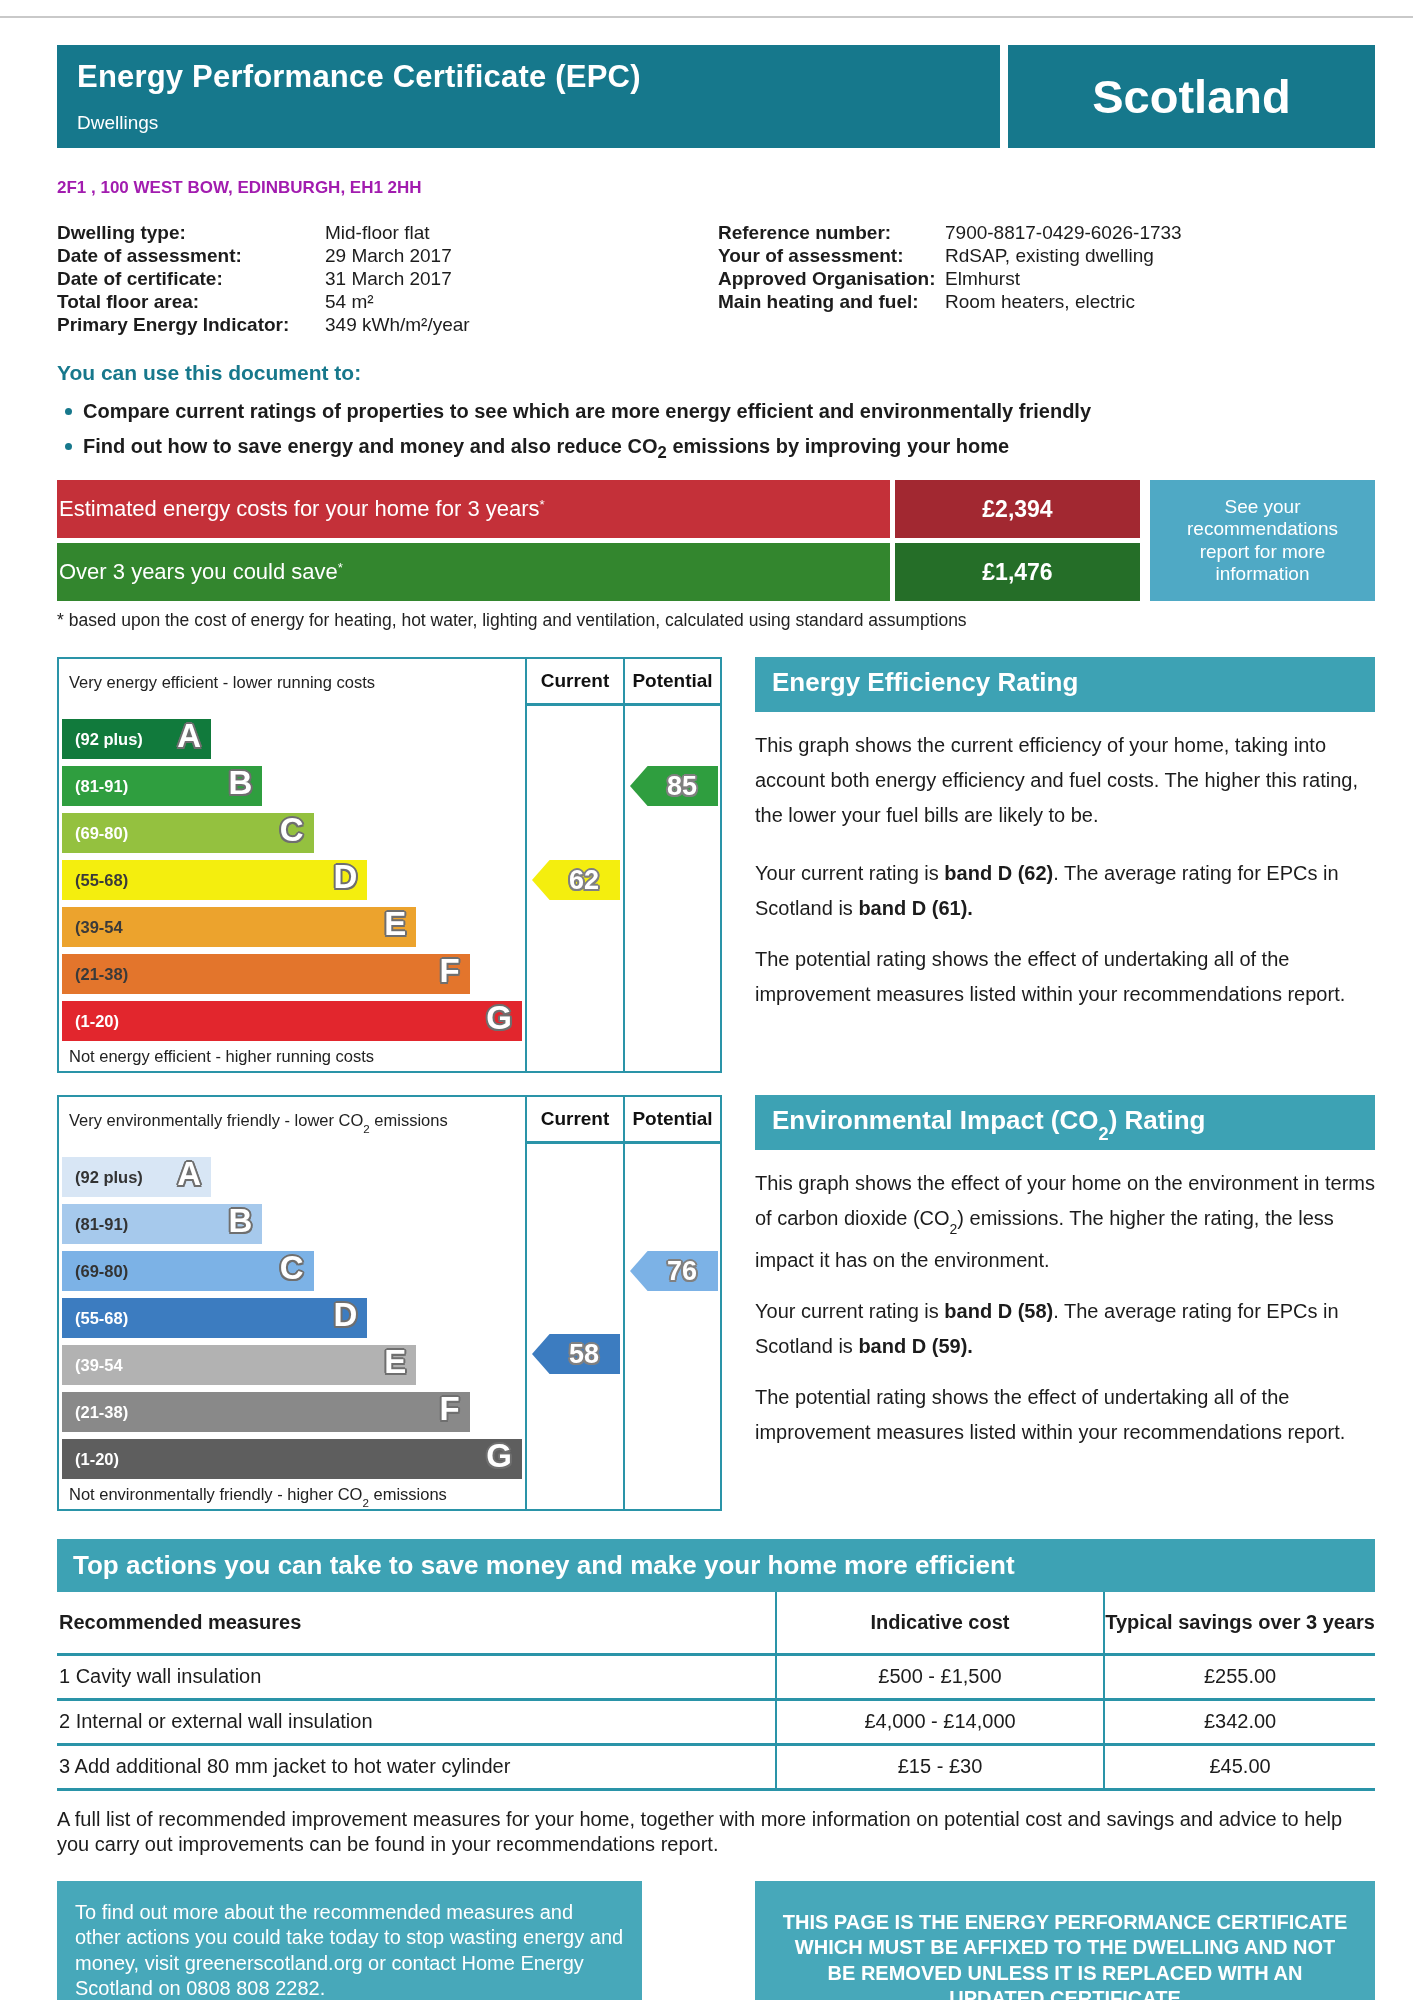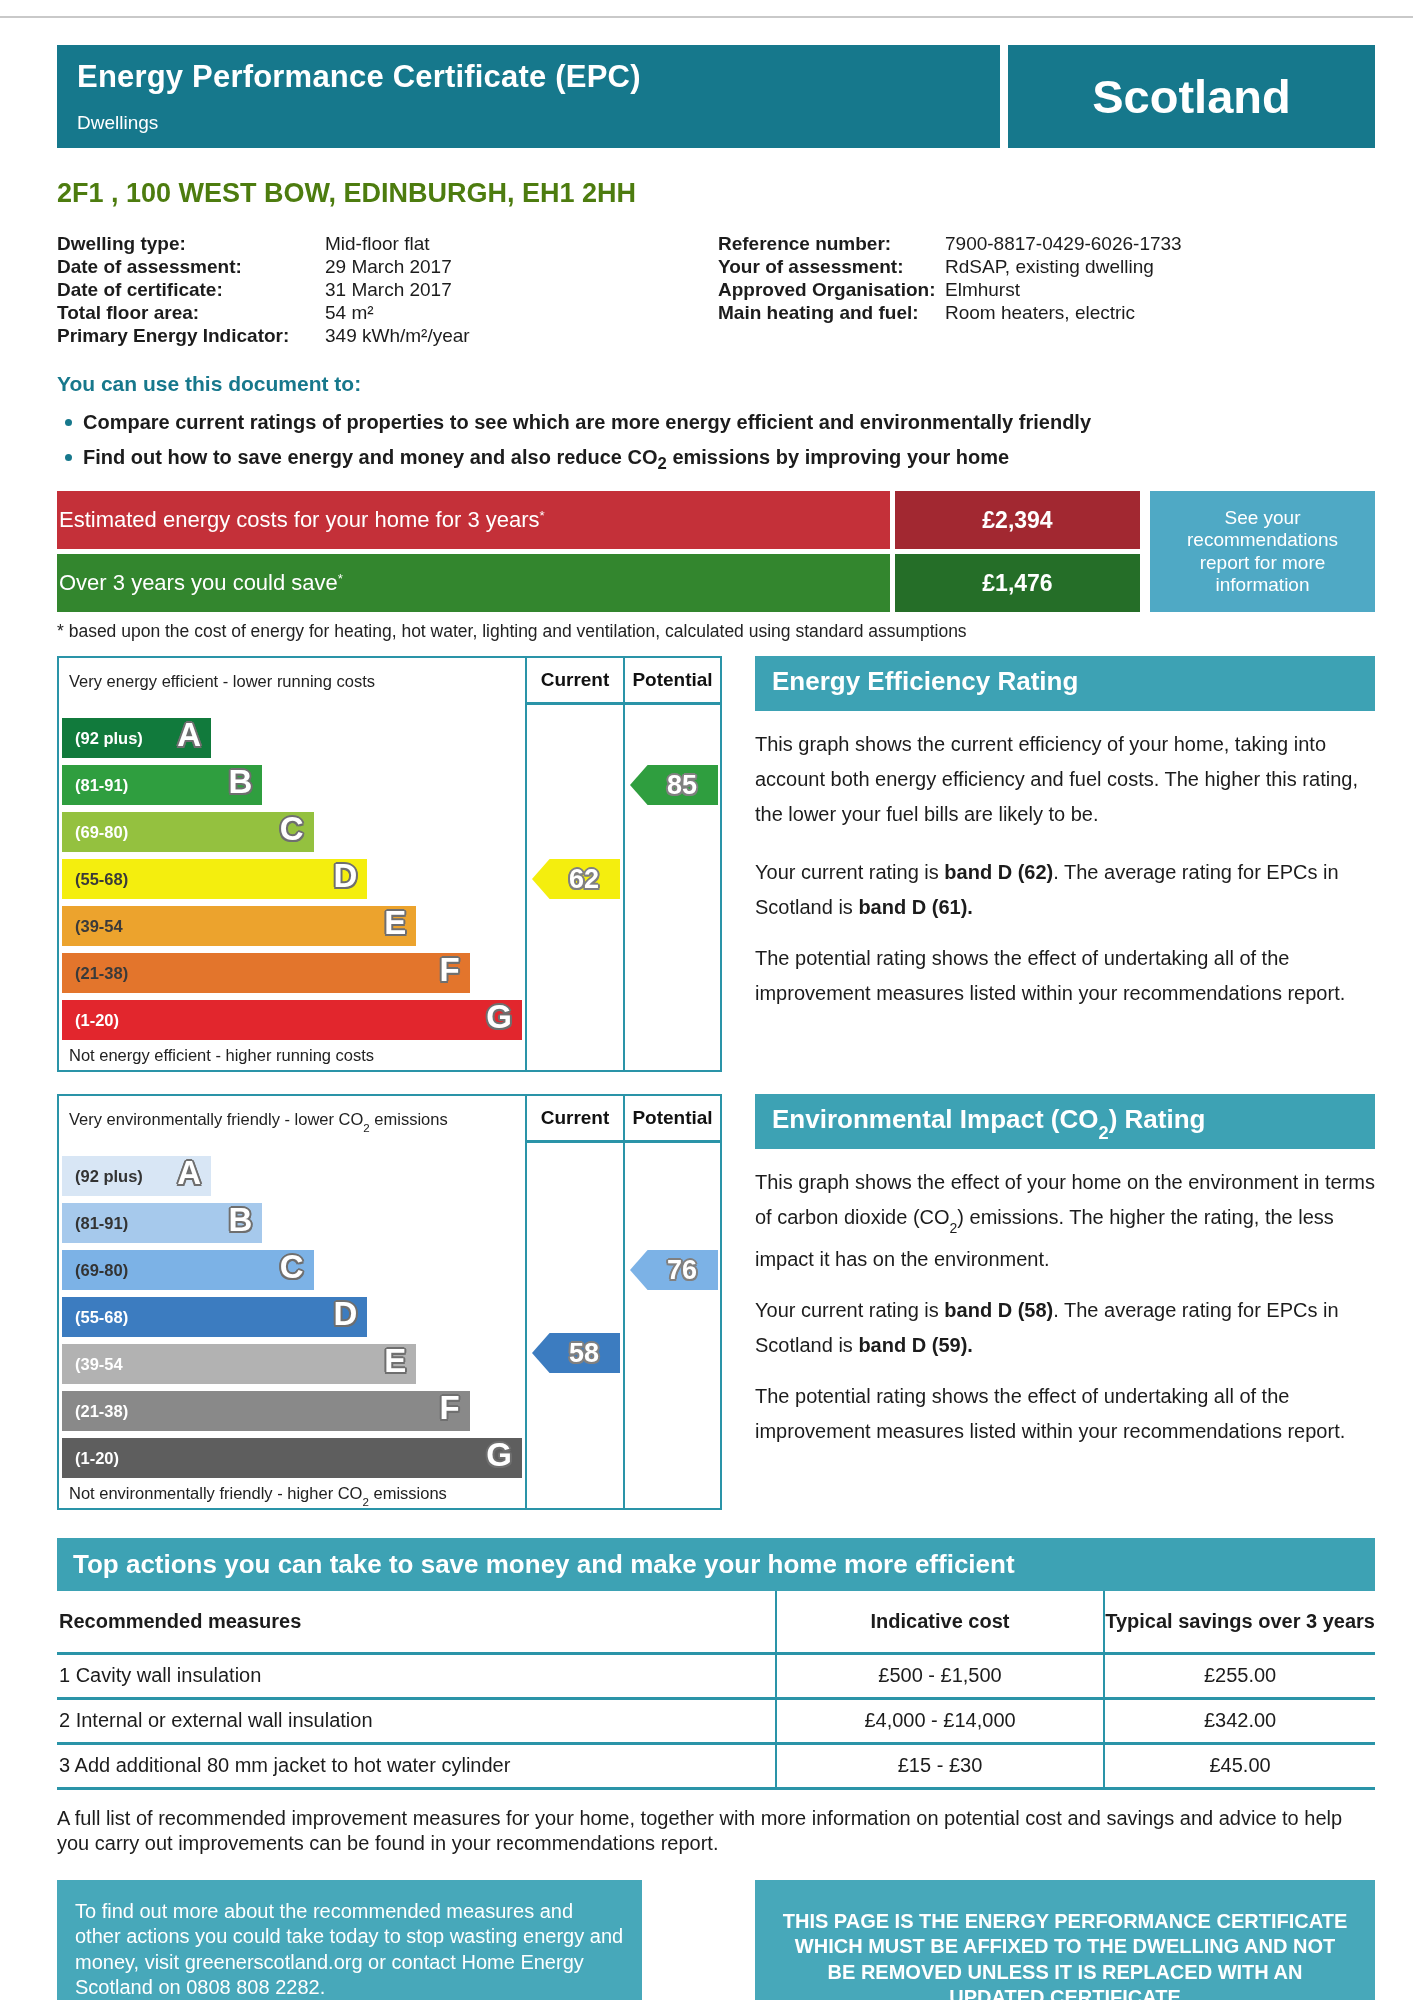--- a/index.html
+++ b/index.html
@@ -16,21 +16,21 @@
 
   
   .header{display:flex; margin-top:19px; height:103px; gap:8px;}
   .header-main{flex:0 0 943px; background:var(--header-teal); color:#fff; padding:14px 0 0 20px;}
   .header-title{font-size:31px; font-weight:bold; letter-spacing:.2px;}
   .header-subtitle{font-size:19px; margin-top:17px;}
   .header-region{flex:1; background:var(--header-teal); color:#fff; font-size:47px; font-weight:bold;
                  display:flex; align-items:center; justify-content:center;}
 
   
-  .address{margin-top:30px; font-size:27px; font-weight:bold; color:#4d7c0f;}
+  .address{margin-top:30px; font-size:17px; font-weight:bold; color:#a21caf;}
   .details{display:flex; margin-top:23px; font-size:19px; line-height:23px;}
   .details-col.left{width:661px;}
   .details-col .detail-row{display:flex;}
   .details-col.left .detail-label{width:268px;}
   .details-col.right .detail-label{width:227px;}
   .detail-label{font-weight:bold;}
 
   
   .usage-heading{margin-top:25px; color:var(--text-teal); font-size:21px; font-weight:bold;}
   .usage-list{margin-top:12px; list-style:none;}
@@ -47,21 +47,21 @@
   .cost-row.estimated .cost-value{background:var(--cost-red-dark);}
   .cost-row.save .cost-label{background:var(--cost-green);}
   .cost-row.save .cost-value{background:var(--cost-green-dark);}
   .cost-label sup{font-size:60%; position:relative; top:-.35em;}
   .cost-aside{width:225px; margin-left:10px; background:var(--info-blue); color:#fff; font-size:19px;
               line-height:22.5px; text-align:center; display:flex; align-items:center; justify-content:center; padding:6px 10px;}
   .cost-footnote{margin-top:9px; font-size:17.5px; color:#222;}
 
   
   .rating-block{display:flex; gap:33px;}
-  .rating-block.first{margin-top:14px;}
+  .rating-block.first{margin-top:26px;}
   .rating-block.second{margin-top:22px;}
   .chart{position:relative; width:665px; height:416px; border:2px solid var(--line-teal); background:#fff;}
   .chart-caption{position:absolute; left:10px; font-size:16.5px; color:#222;}
   .chart-caption.top{top:14px;}
   .chart-caption.bottom{top:388px;}
   .chart-caption sub{font-size:70%; position:relative; top:.25em;}
   .col-line{position:absolute; top:0; bottom:0; width:2px; background:var(--line-teal);}
   .col-line.l1{left:466px;} .col-line.l2{left:564px;}
   .col-header{position:absolute; top:0; height:44px; font-size:19px; font-weight:bold; color:#111;
               display:flex; align-items:center; justify-content:center;}

